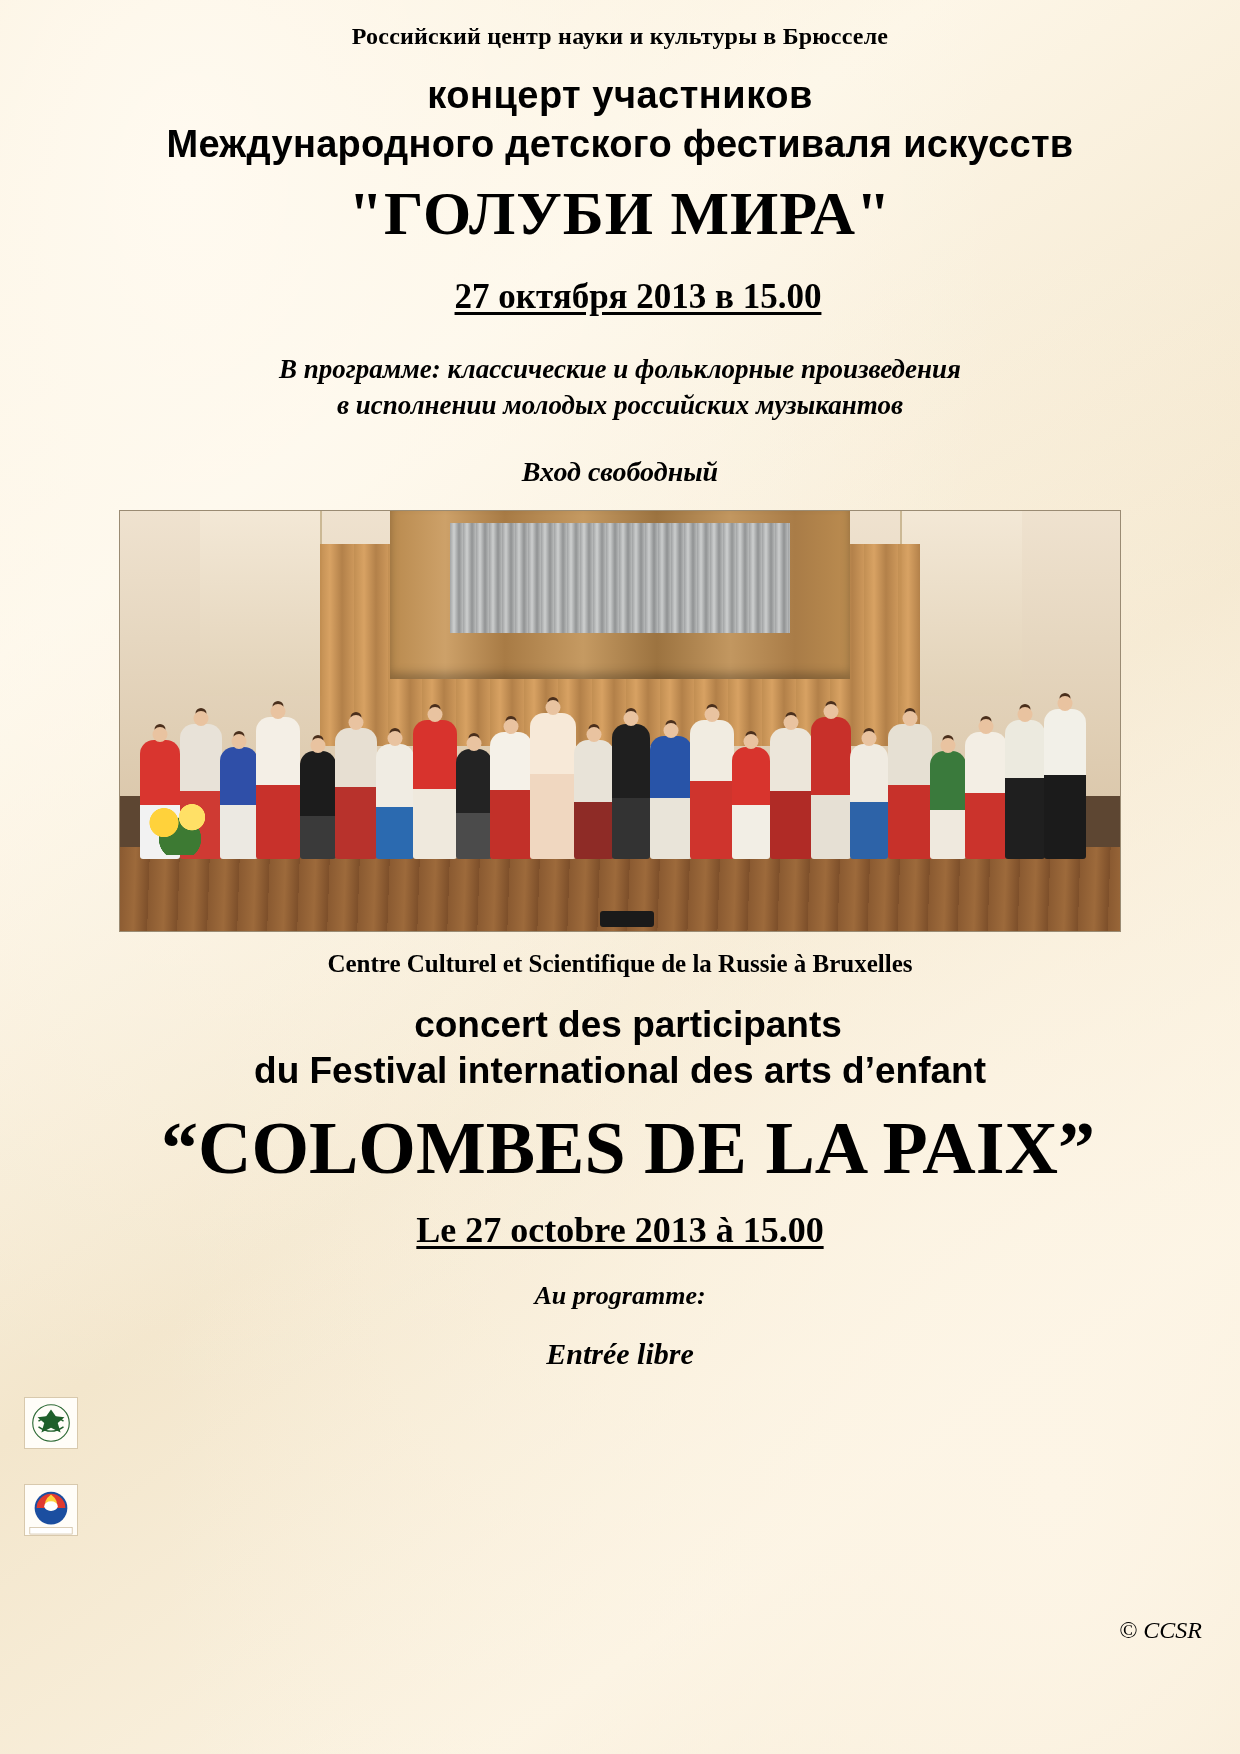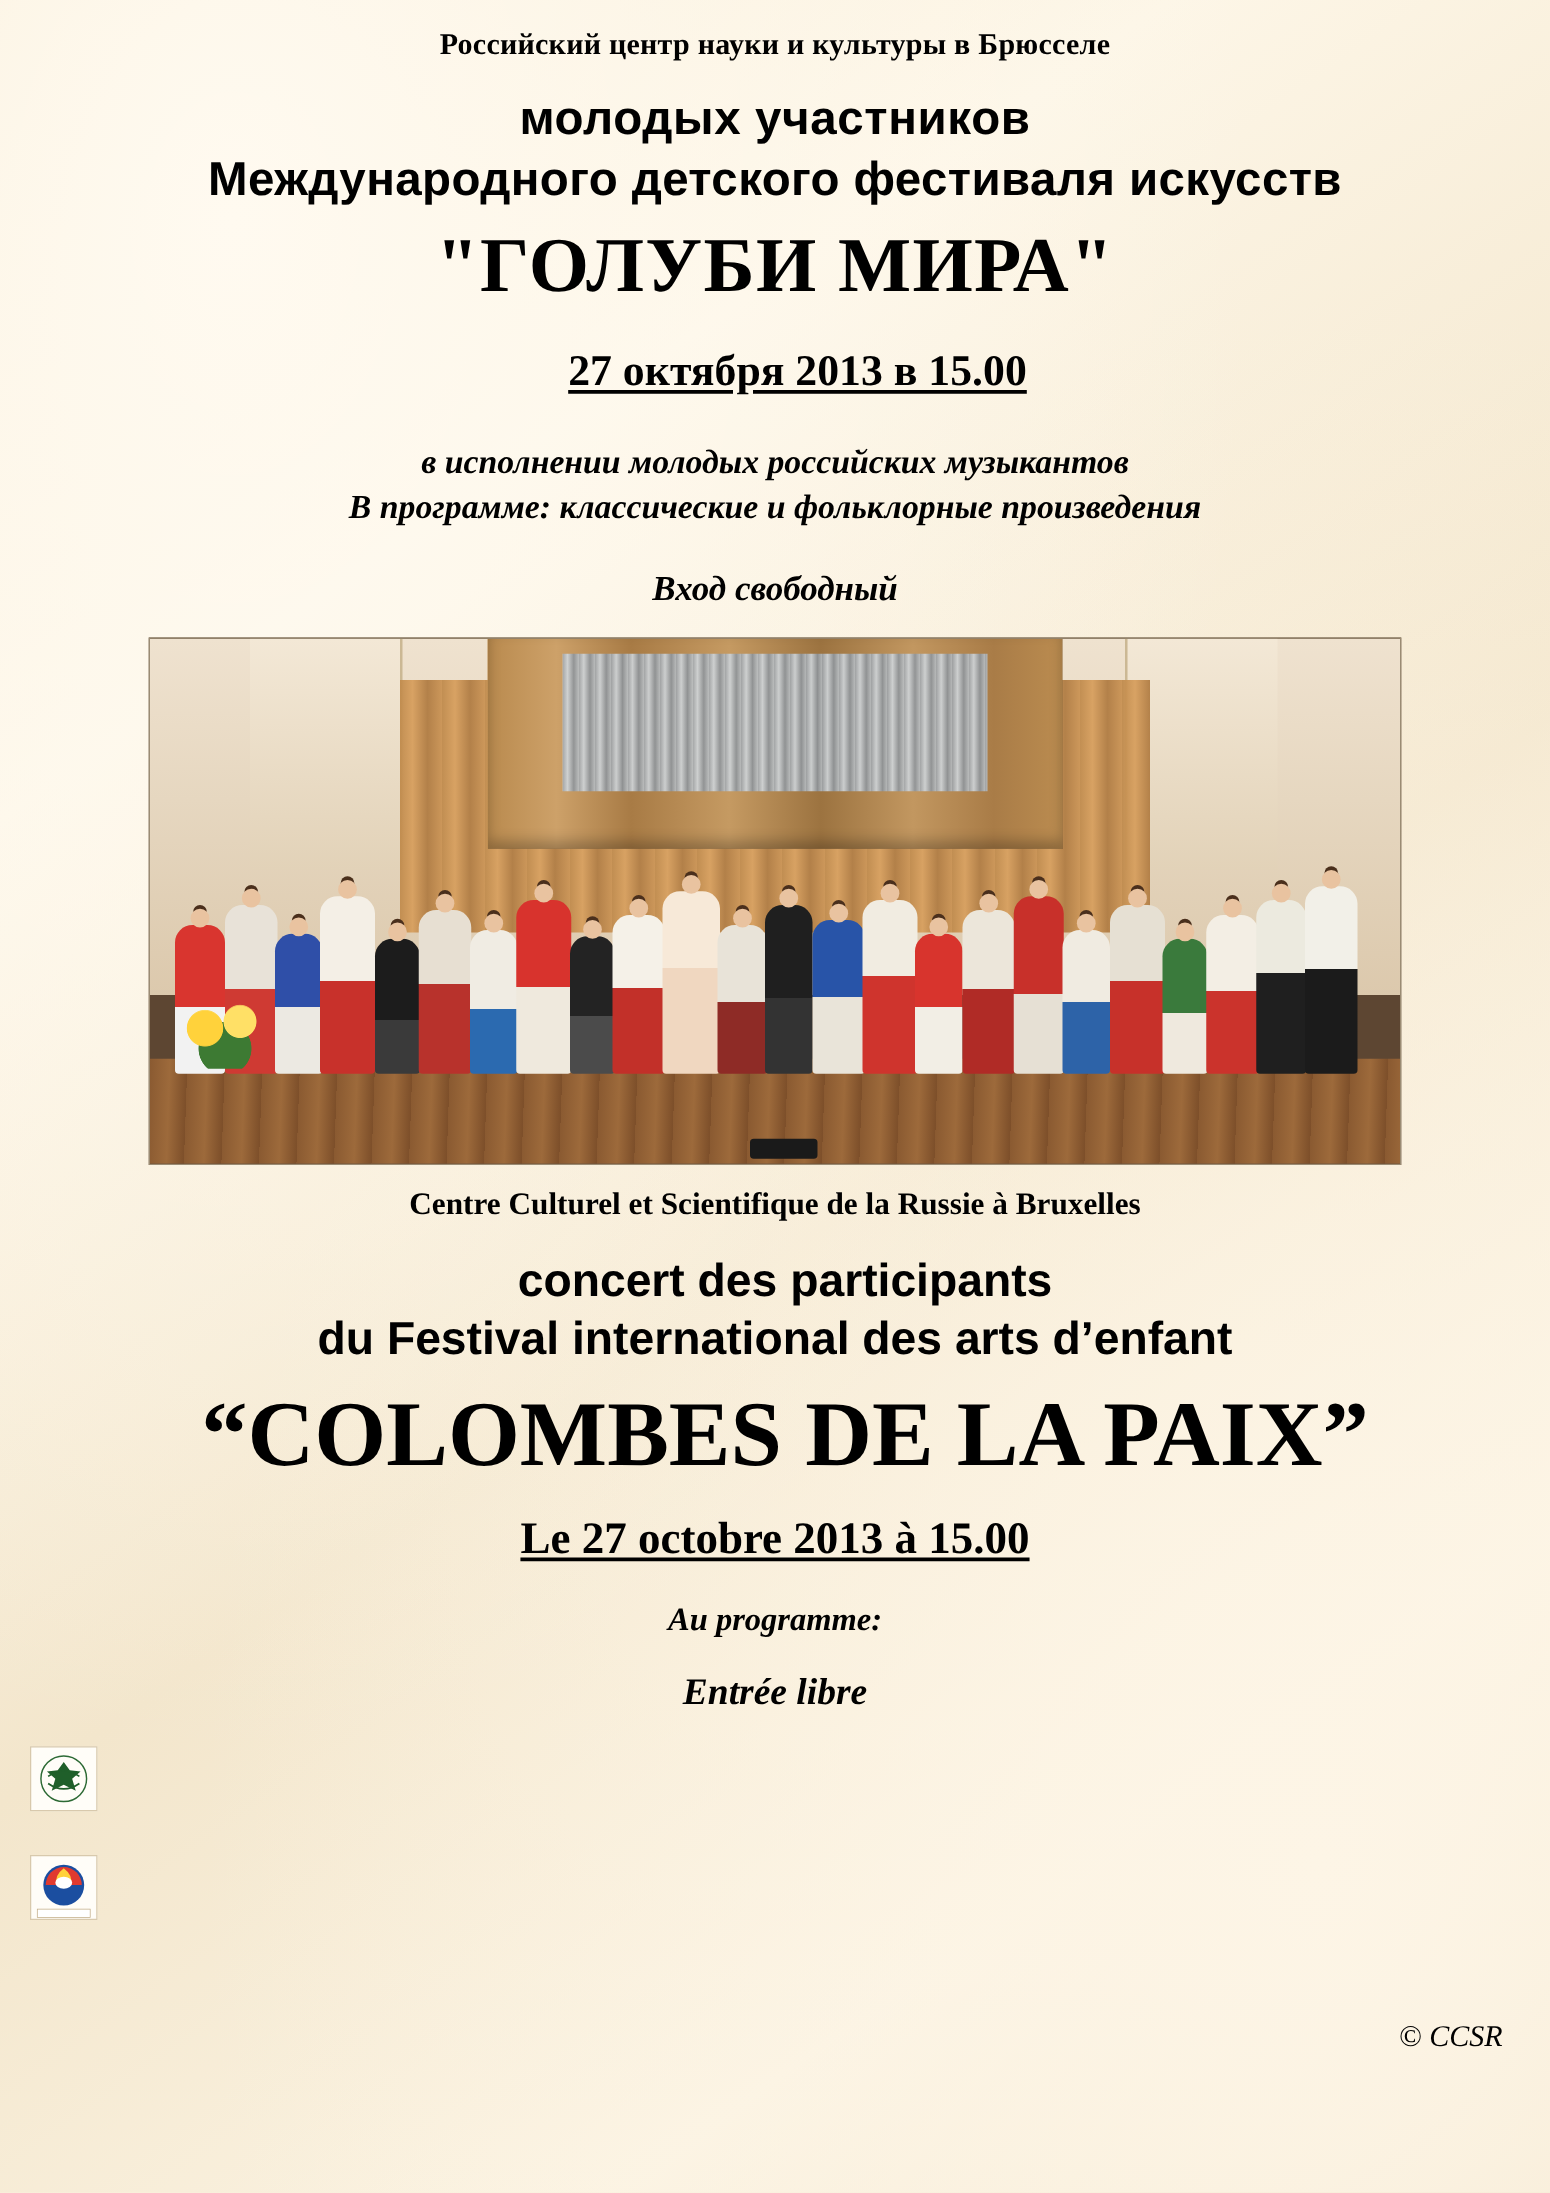--- a/index.html
+++ b/index.html
@@ -236,28 +236,28 @@
   .logo-b { bottom: 218px; }
   .logo-a svg, .logo-b svg { display:block; width:100%; height:100%; }
 </style>
 </head>
 <body>
 
 <div class="poster">
 
   <div class="center org-line">Российский центр науки и культуры в Брюсселе</div>
 
-  <div class="center ru-concert">молодых участников</div>
+  <div class="center ru-concert">концерт участников</div>
   <div class="center ru-festival">Международного детского фестиваля искусств</div>
   <div class="center ru-title">"ГОЛУБИ МИРА"</div>
   <div class="center ru-date">27 октября 2013 в 15.00</div>
 
   <div class="center ru-prog1">
+    <div>В программе: классические и фольклорные произведения</div>
     <div>в исполнении молодых российских музыкантов</div>
-    <div>В программе: классические и фольклорные произведения</div>
   </div>
 
   <div class="center ru-free">Вход свободный</div>
 
   <div class="photo-wrap">
     <div class="ph-wall"></div>
     <div class="ph-panel-l"></div>
     <div class="ph-panel-r"></div>
     <div class="ph-wood"></div>
     <div class="ph-organ"></div>

